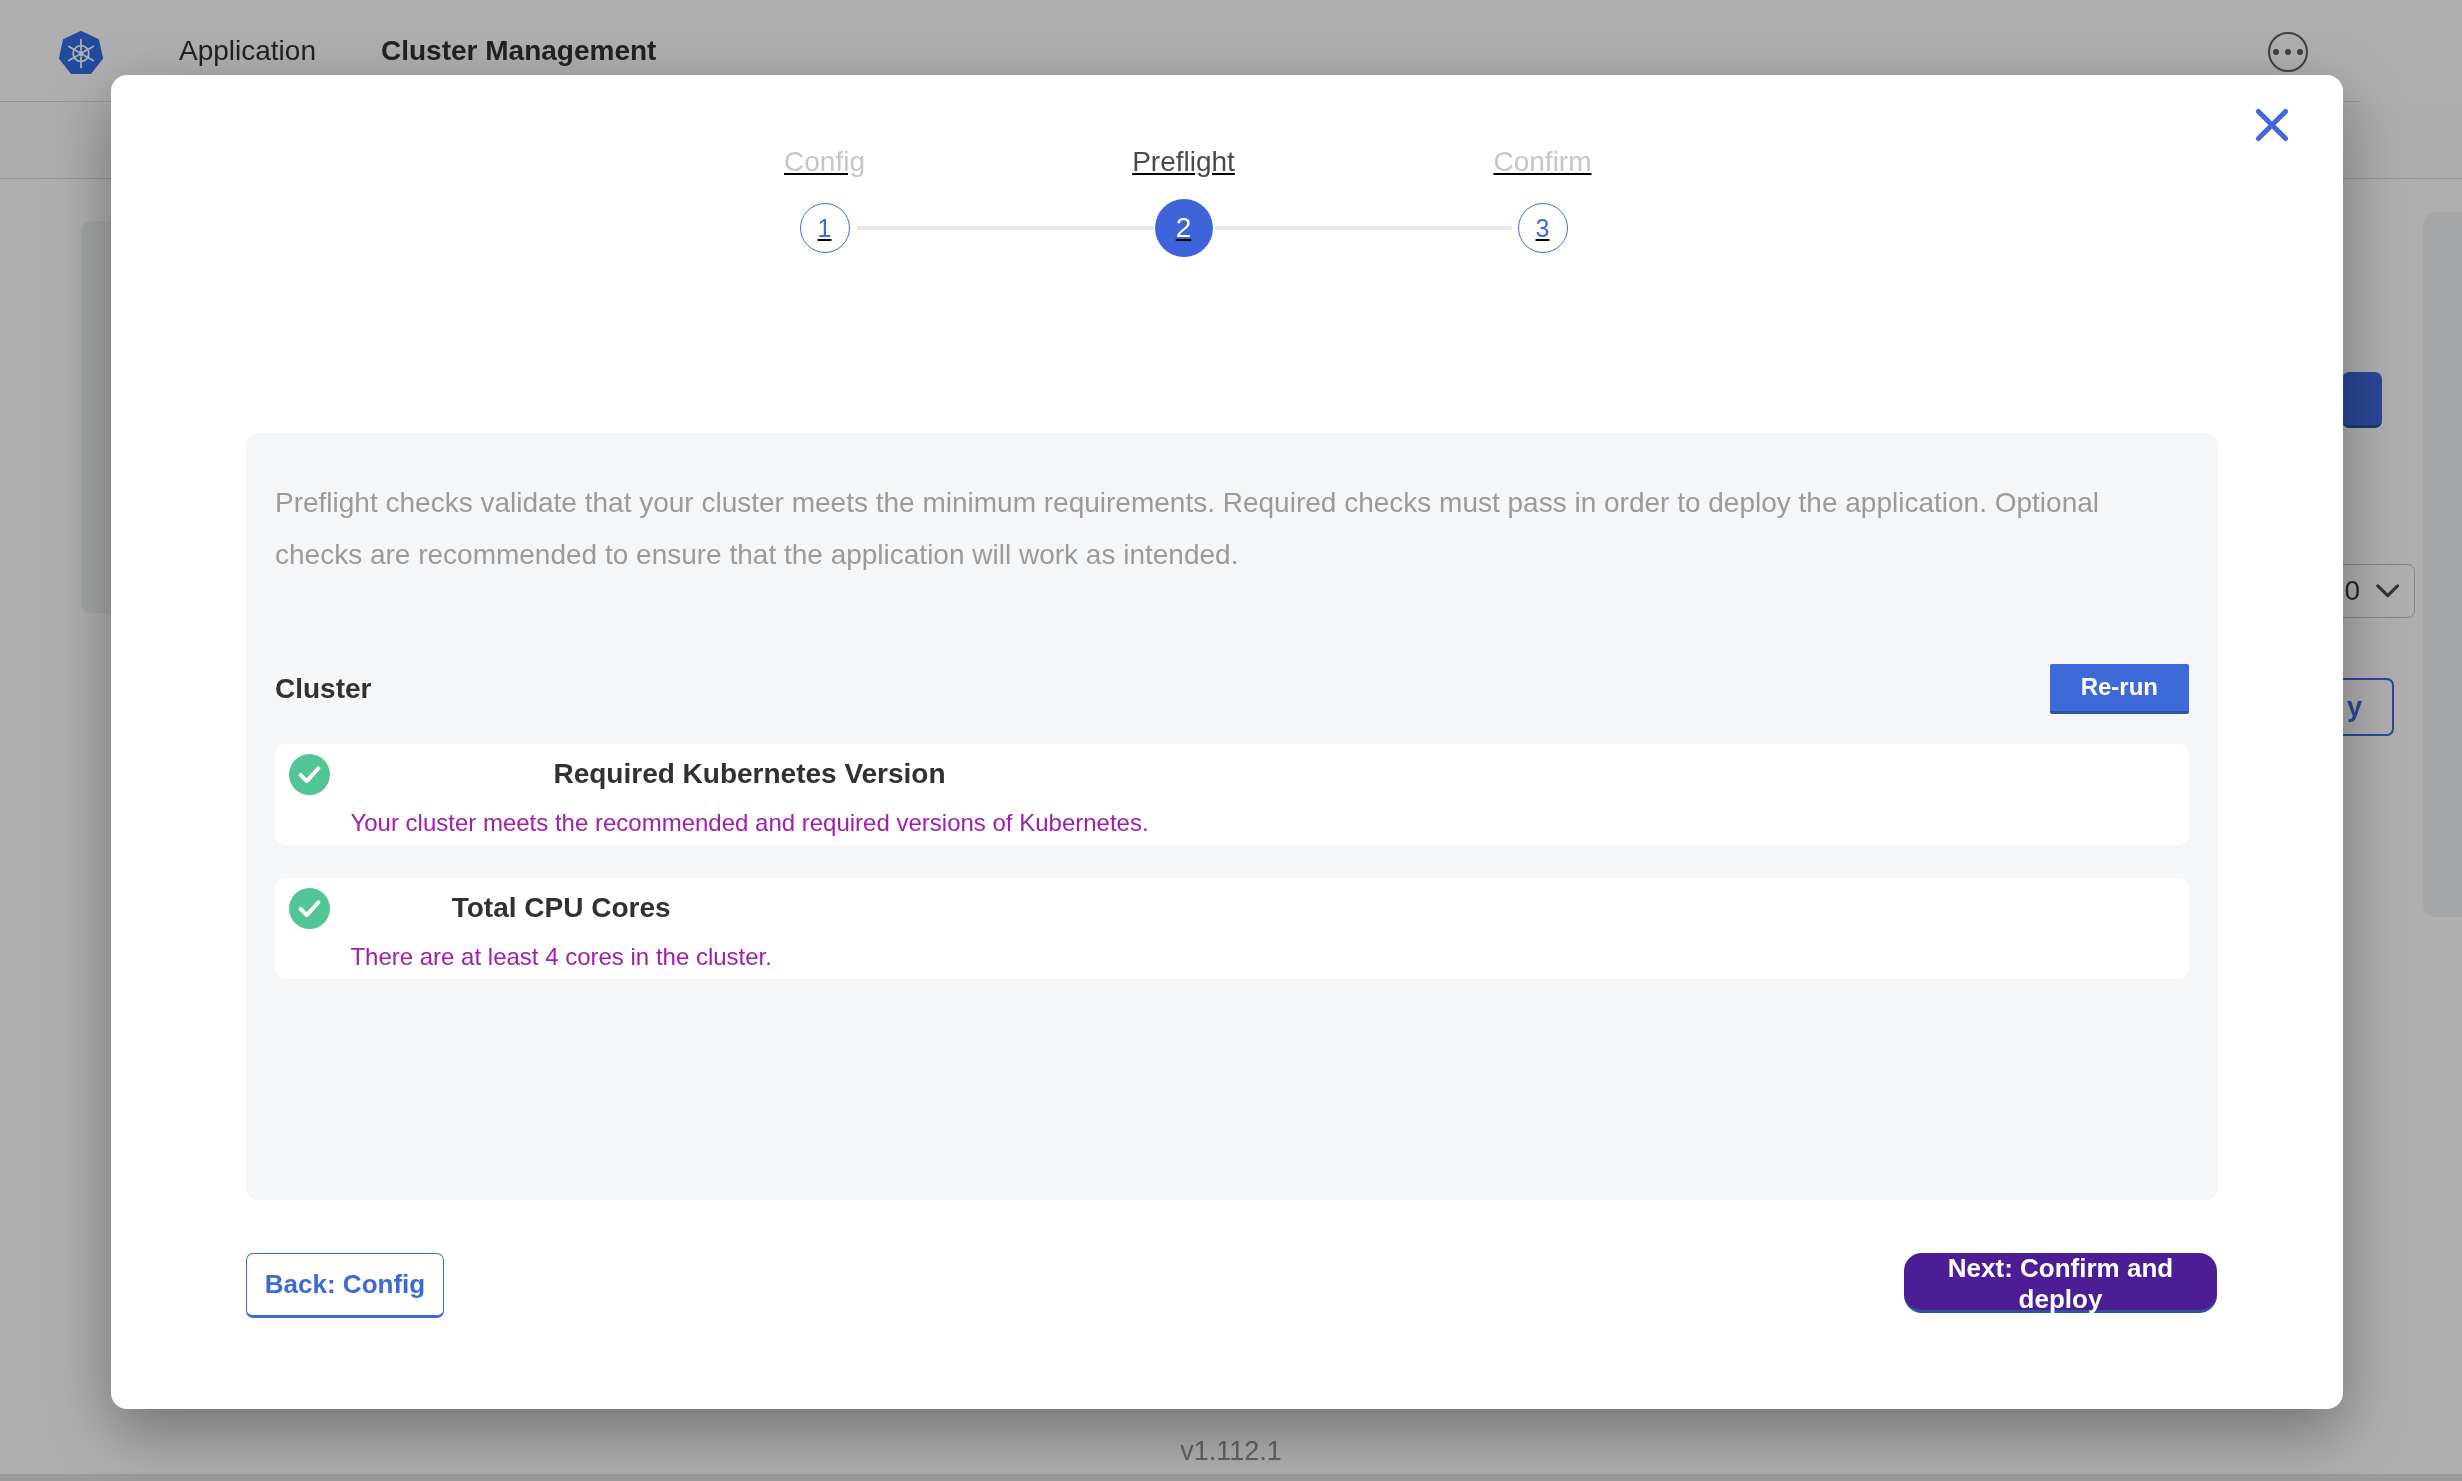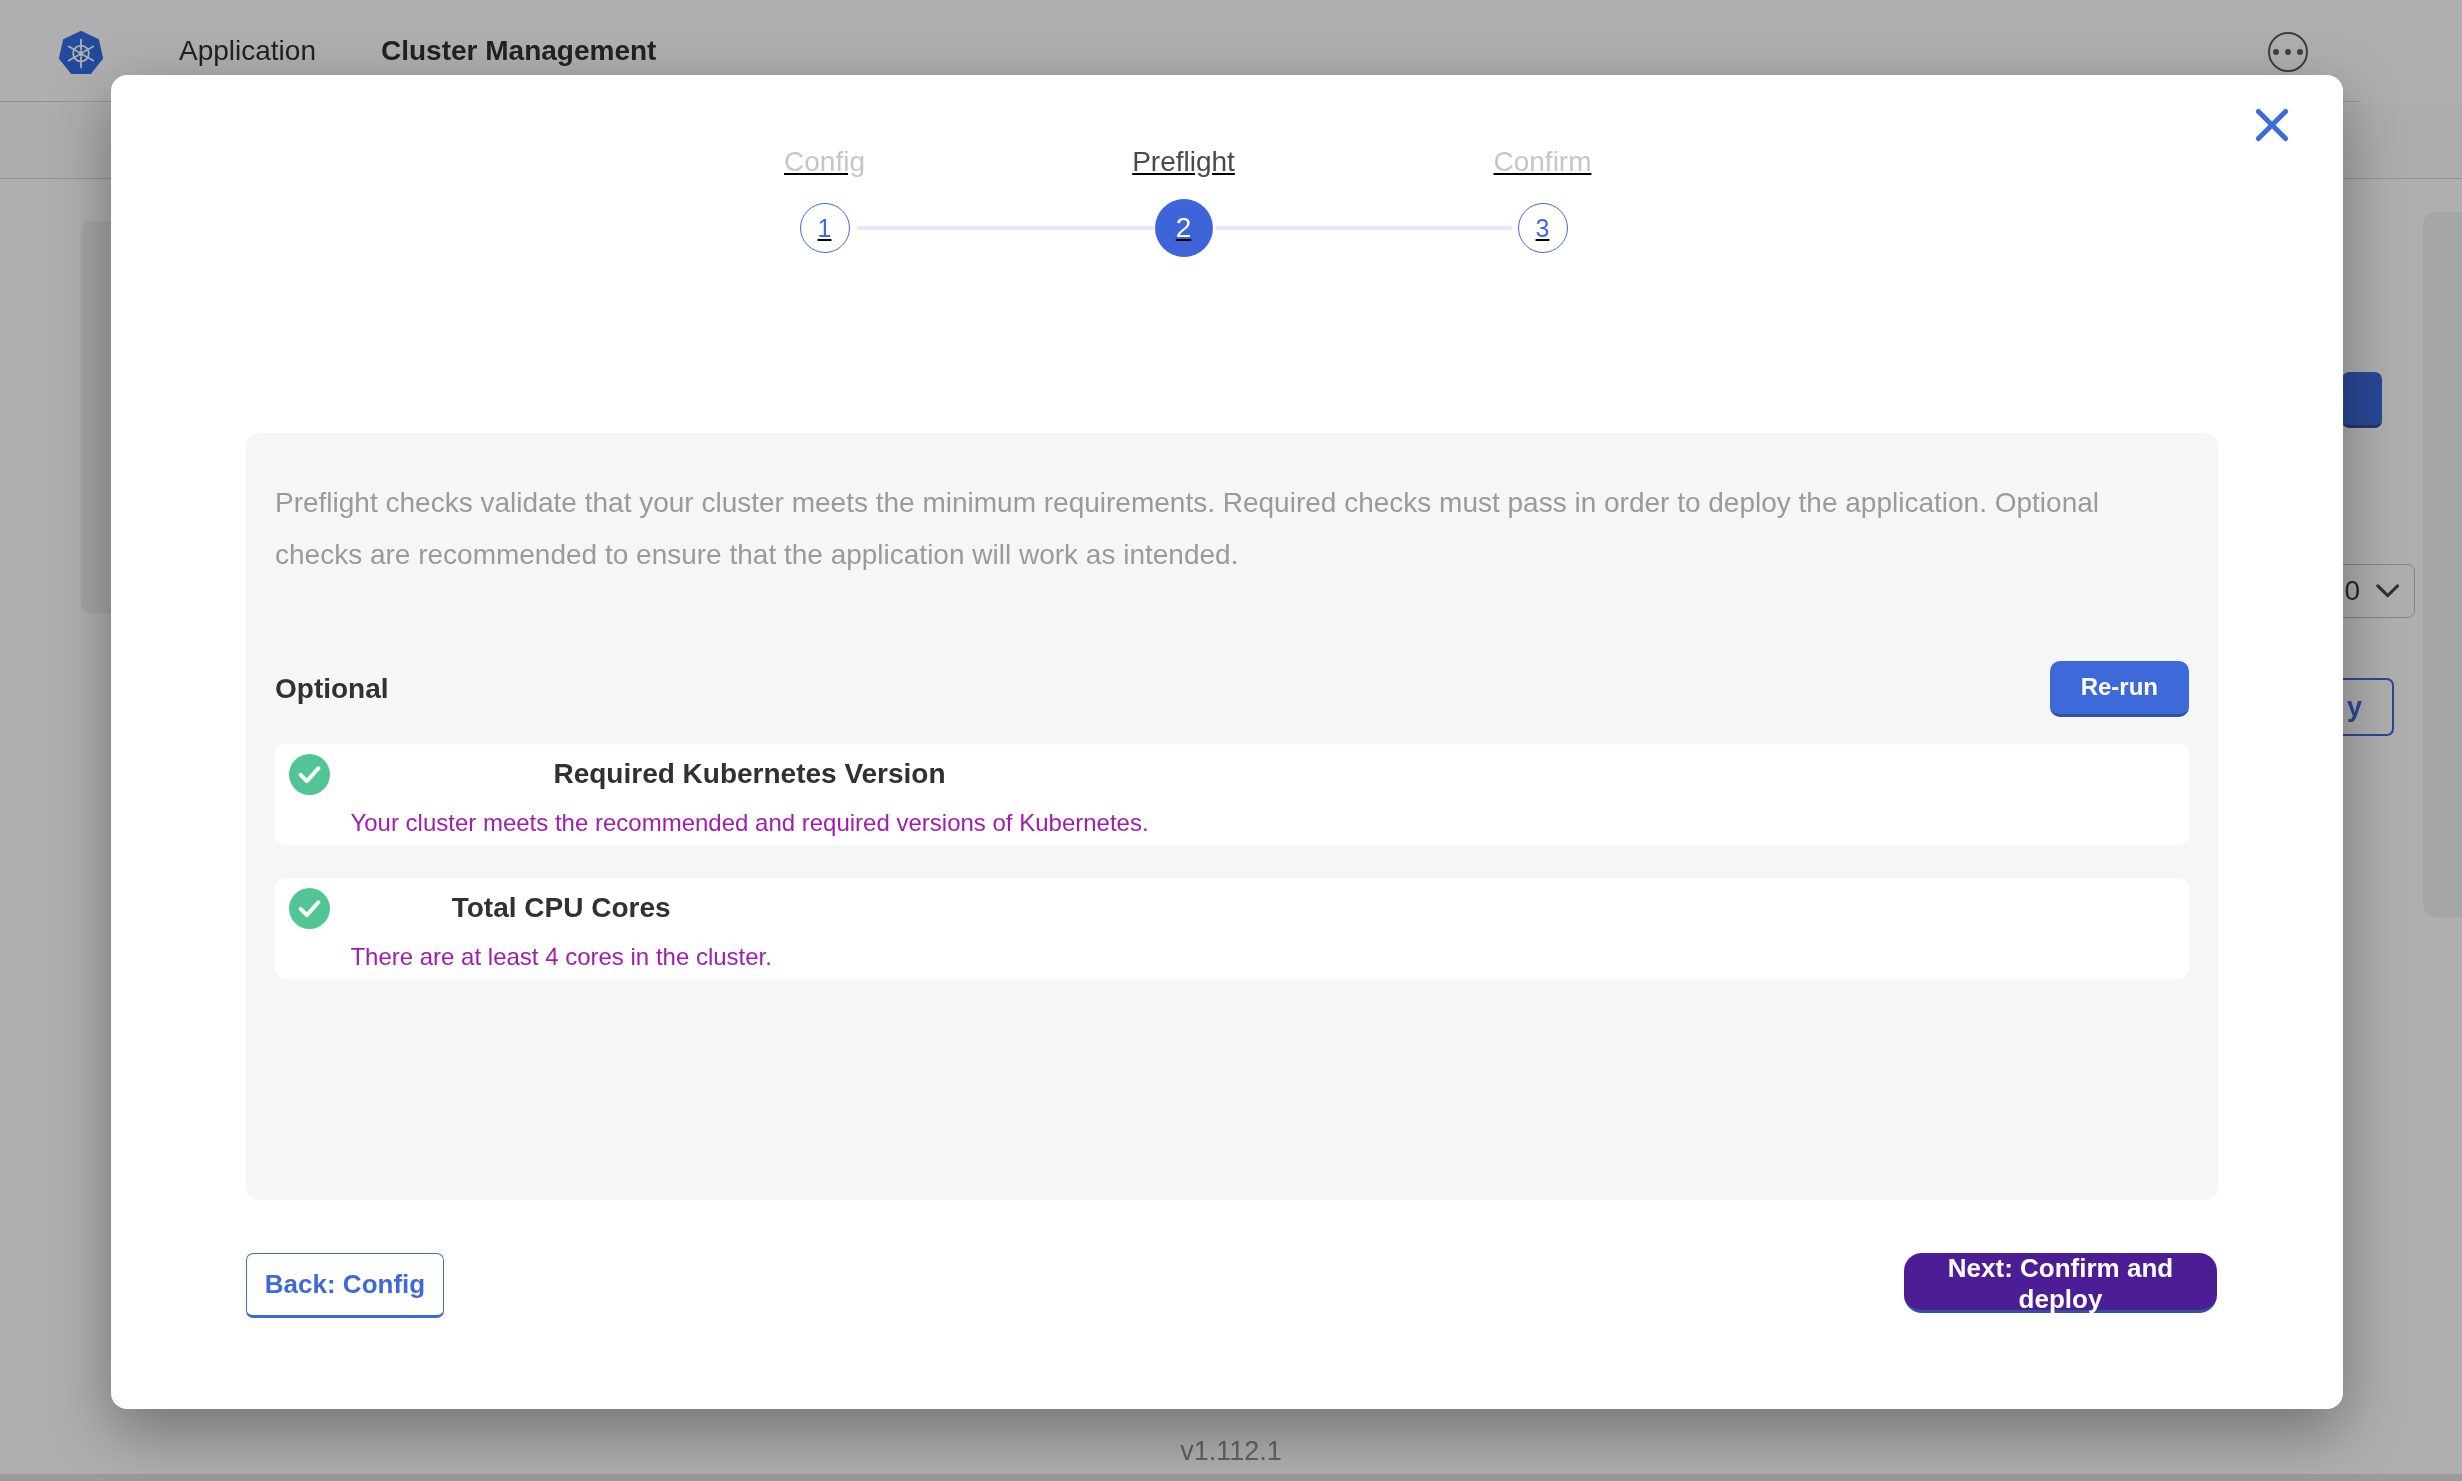--- a/index.html
+++ b/index.html
@@ -91,22 +91,22 @@
 
   .card {
     position:absolute; left:135px; top:358px; width:1972px; height:767px;
     background:#f5f6f8; border-radius:12.6px; padding:31px 29px 0 29px; overflow:hidden;
   }
   .card-title { font-size:40px; font-weight:700; color:#313131; line-height:47px; }
   .card-desc { margin-top:12.6px; font-size:28px; color:#9a9a9a; line-height:52px; max-width:1860px; }
   .results-row { margin-top:83px; height:50px; display:flex; align-items:center; justify-content:space-between; }
   .results-label { font-size:28px; font-weight:700; color:#313131; }
   .rerun-btn {
-    height:56px; padding:0 31px; background:#3e69d9; border:none;
-    border-bottom:3.6px solid #32519f; border-radius:10px;
+    height:50px; padding:0 31px; background:#3e69d9; border:none;
+    border-bottom:3.6px solid #32519f; border-radius:2px;
     color:#ffffff; font-size:24px; font-weight:700; cursor:pointer;
     font-family:inherit;
   }
   .checks { margin-top:30px; }
   .check-item {
     background:#ffffff; border-radius:10.8px; height:101px; margin-bottom:33px;
     display:flex; align-items:flex-start; padding:10.8px 0 0 14.4px;
   }
   .check-icon { width:41px; height:41px; flex:0 0 41px; }
   .check-text { margin-left:20px;text-align:center; }
@@ -199,21 +199,21 @@
             <div class="step-circle">3</div>
           </div>
       </div>
     </div>
   </div>
 
   <div class="card">
     <div class="card-desc">Preflight checks validate that your cluster meets the minimum requirements. Required checks must pass in order to deploy the application. Optional checks are recommended to ensure that the application will work as intended.</div>
 
     <div class="results-row">
-      <div class="results-label">Optional</div>
+      <div class="results-label">Cluster</div>
       <button class="rerun-btn">Re-run</button>
     </div>
 
     <div class="checks">
 
       <div class="check-item">
         <svg class="check-icon" viewBox="0 0 46 46">
           <circle cx="23" cy="23" r="23" fill="#52C594"></circle>
           <polyline points="13,23.5 20,30.5 33,16" fill="none" stroke="#ffffff" stroke-width="4.5" stroke-linecap="round" stroke-linejoin="round"></polyline>
         </svg>

